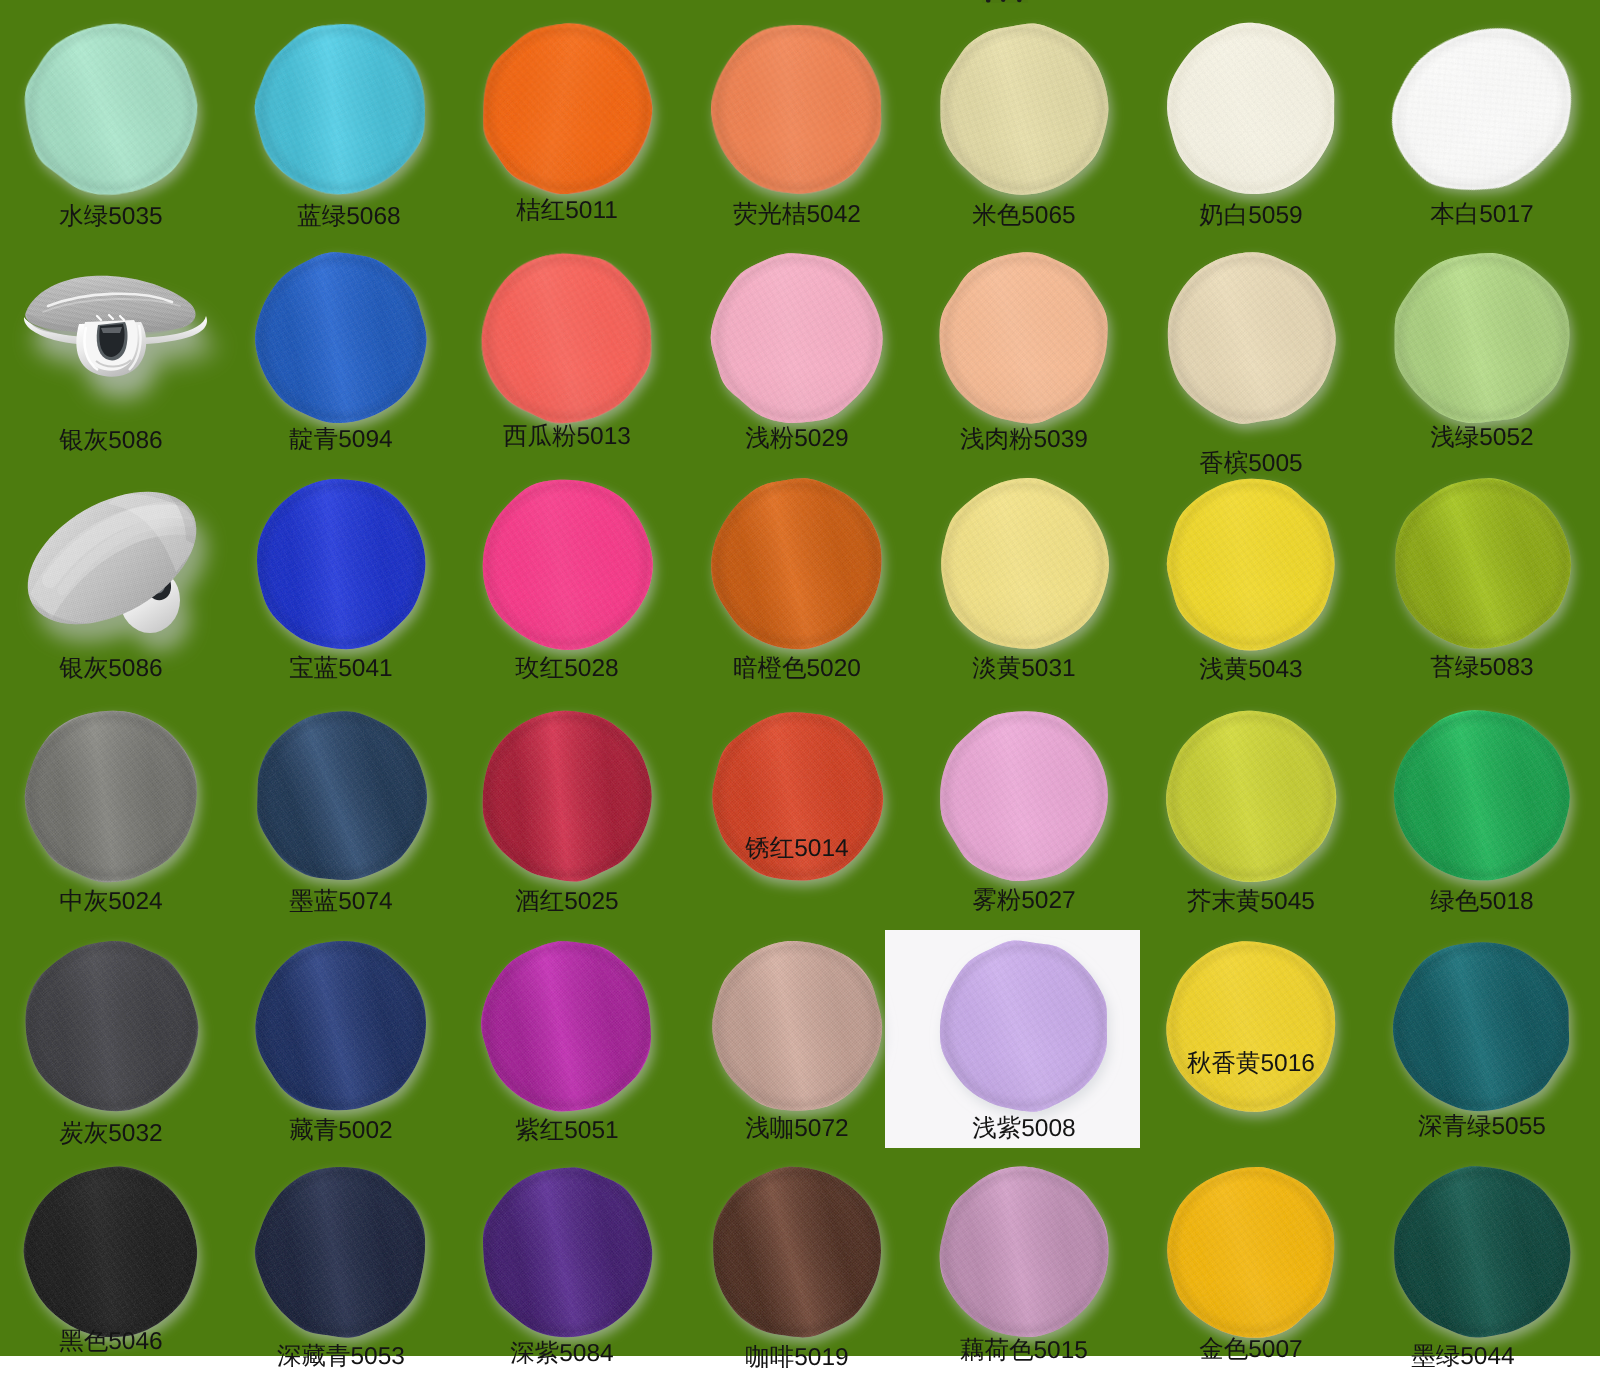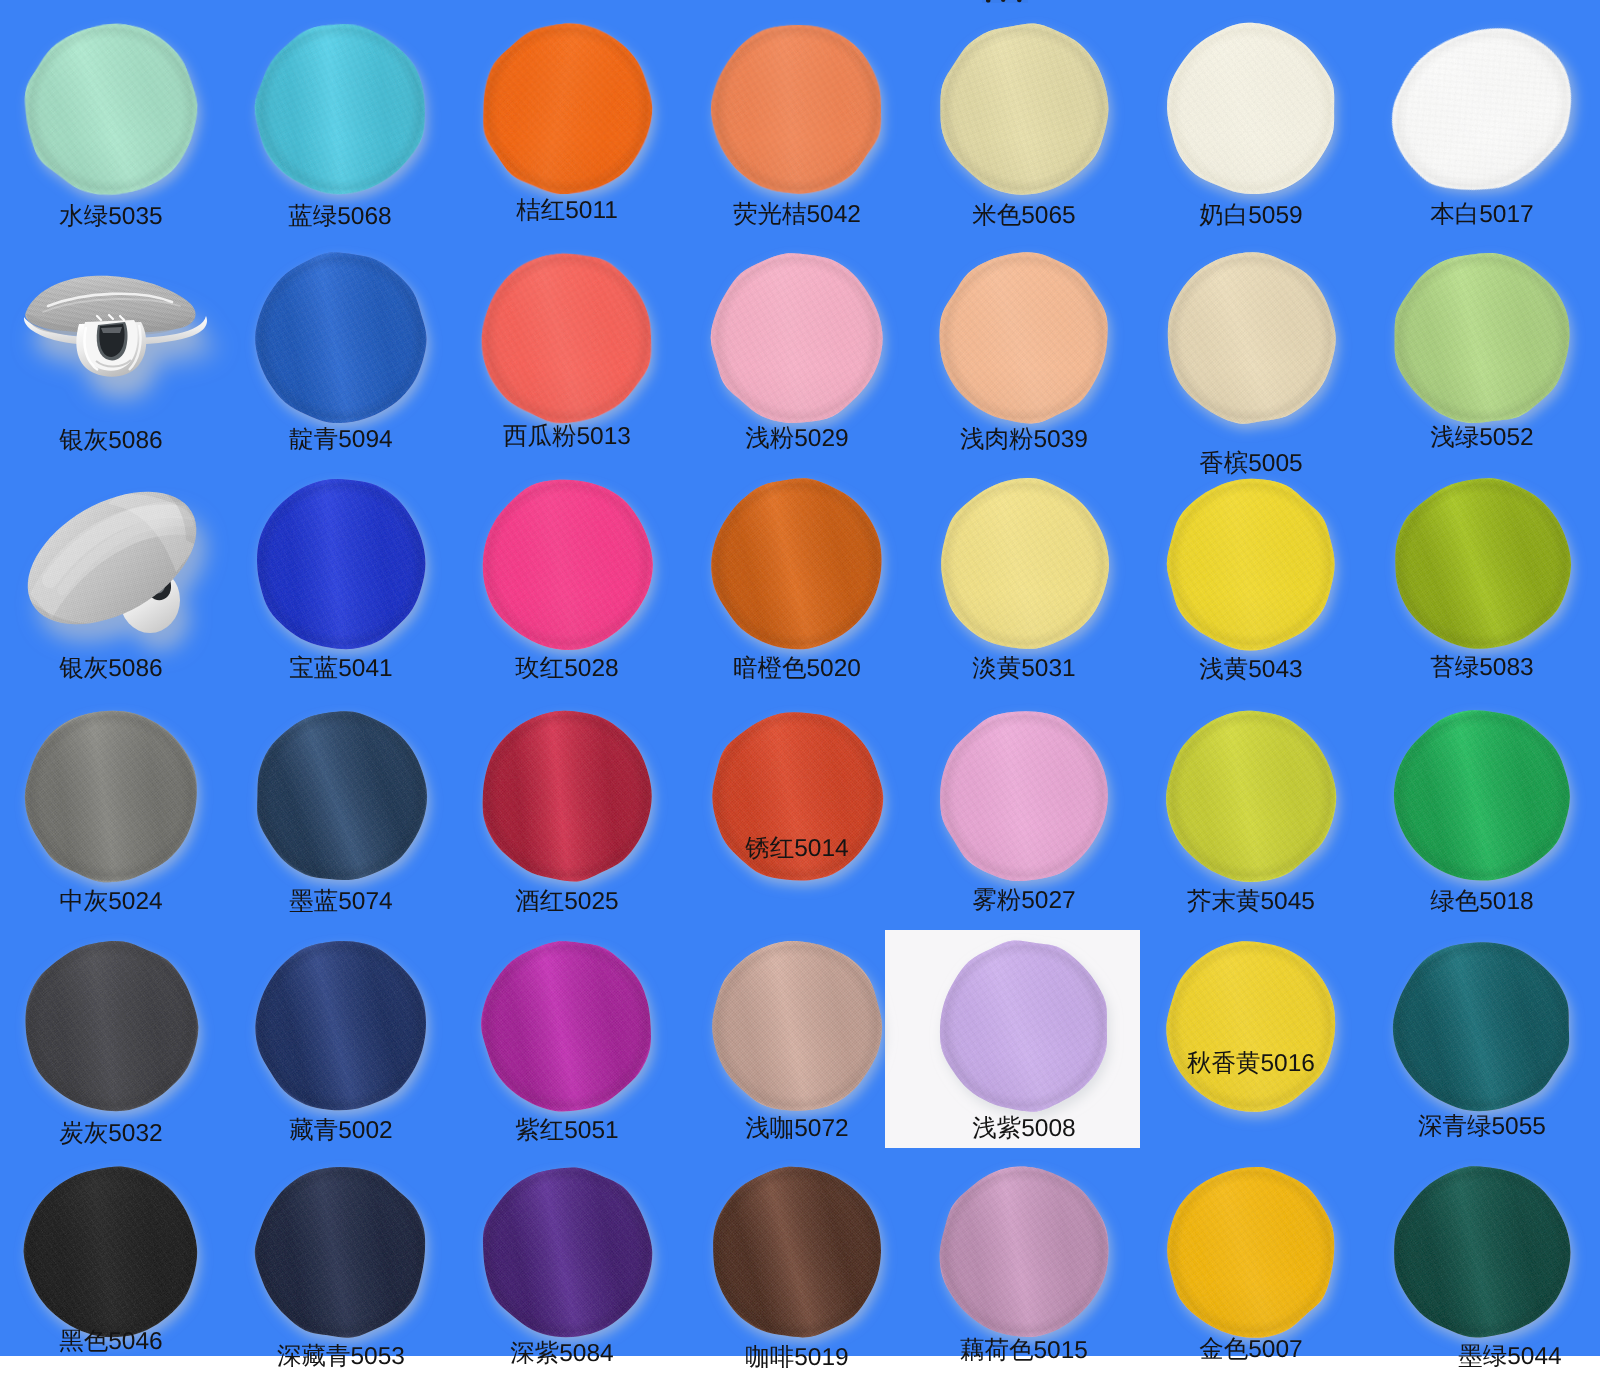--- a/index.html
+++ b/index.html
@@ -1,19 +1,19 @@
 <!DOCTYPE html>
 <html><head>
 <meta charset="utf-8">
 <title>Fabric covered button colour chart</title>
 <style>
   html,body{margin:0;padding:0;background:#ffffff;}
   body{width:1600px;height:1380px;overflow:hidden;background:#ffffff;
        font-family:"Liberation Sans",sans-serif;color:#151515;}
-  #sheet{position:relative;width:1600px;height:1356px;background:#3b82f6;}
+  #sheet{position:relative;width:1600px;height:1356px;background:#4d7c0f;}
   svg.btn{position:absolute;display:block;}
   .photo-bg{position:absolute;}
   .label{position:absolute;white-space:nowrap;font-size:24.5px;line-height:24.5px;
          color:#141414;transform:translate(-50%,-50%);
          -webkit-font-smoothing:antialiased;
          text-rendering:geometricPrecision;}
 </style>
 </head>
 <body>
 
@@ -163,21 +163,21 @@
             <rect x="0" y="0" width="242" height="242" fill="#44BCD3"></rect>
             <rect x="0" y="0" width="242" height="242" fill="url(#sb1)"></rect>
             <rect x="0" y="0" width="242" height="242" fill="url(#tb1)"></rect>
             <ellipse cx="121" cy="121" rx="88" ry="88" fill="url(#eb1)"></ellipse>
             <rect x="0" y="0" width="242" height="242" fill="url(#rb1)"></rect>
             <rect x="0" y="0" width="242" height="242" fill="url(#wb1)"></rect>
             <rect x="0" y="0" width="242" height="242" filter="url(#nb1)" opacity=".20"></rect>
           </g>
         </g>
       </svg>
-<div class="label" style="left:340px;top:217px">蓝绿5068</div>
+<div class="label" style="left:349px;top:217px">蓝绿5068</div>
 </div>
 <div class="swatch-cell">
 <svg class="btn" width="242" height="242" viewBox="0 0 242 242" style="left:446px;top:-12px">
         <defs>
           <linearGradient id="sb2" x1="0.011" y1="0.396" x2="0.989" y2="0.604">
             <stop offset="0" stop-color="#a14209" stop-opacity="0.338"></stop>
             <stop offset=".13" stop-color="#a14209" stop-opacity="0.130"></stop>
             <stop offset="0.300" stop-color="#ff8339" stop-opacity="0"></stop>
             <stop offset="0.400" stop-color="#ff8339" stop-opacity="0.208"></stop>
             <stop offset="0.470" stop-color="#ff8339" stop-opacity="0.390"></stop>
@@ -3043,15 +3043,15 @@
             <rect x="0" y="0" width="248" height="242" fill="#0D4138"></rect>
             <rect x="0" y="0" width="248" height="242" fill="url(#sb41)"></rect>
             <rect x="0" y="0" width="248" height="242" fill="url(#tb41)"></rect>
             <ellipse cx="124" cy="121" rx="92" ry="88" fill="url(#eb41)"></ellipse>
             <rect x="0" y="0" width="248" height="242" fill="url(#rb41)"></rect>
             <rect x="0" y="0" width="248" height="242" fill="url(#wb41)"></rect>
             <rect x="0" y="0" width="248" height="242" filter="url(#nb41)" opacity=".20"></rect>
           </g>
         </g>
       </svg>
-<div class="label" style="left:1510px;top:1357px">墨绿5044</div>
+<div class="label" style="left:1463px;top:1357px">墨绿5044</div>
 </div>
 </div>
 
 </body></html>

